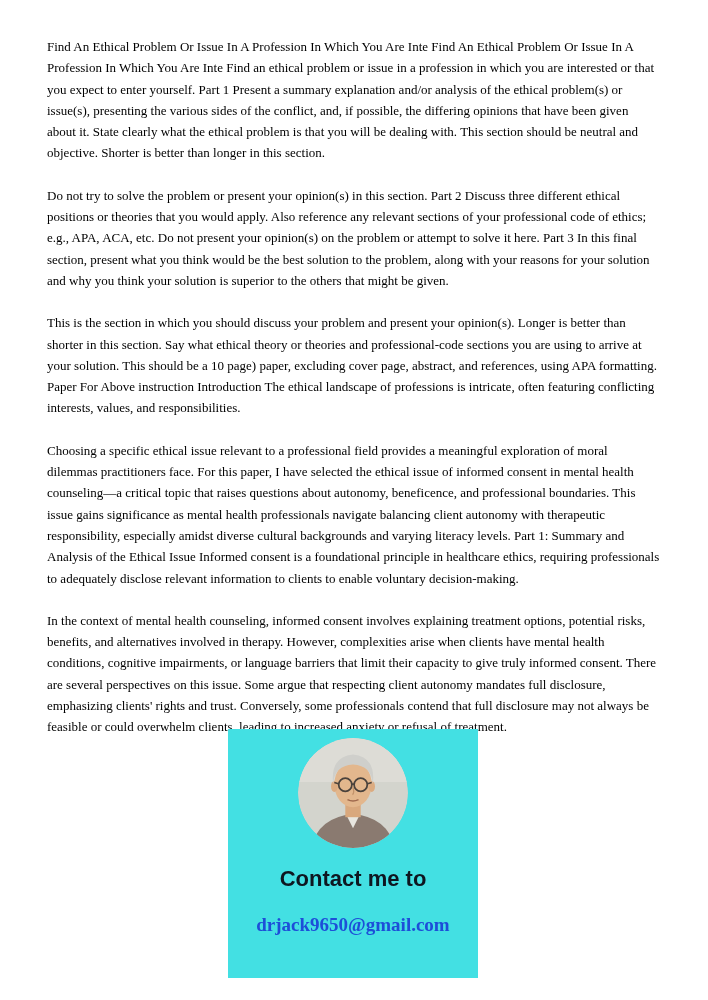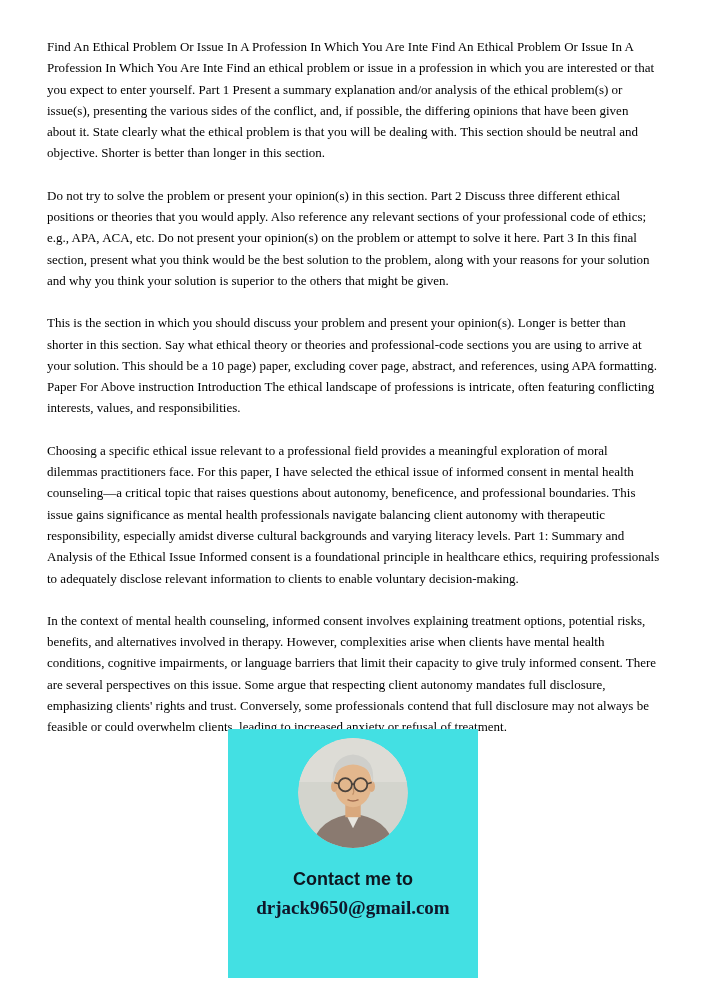--- a/index.html
+++ b/index.html
@@ -46,31 +46,31 @@
     height: 110px;
     border-radius: 50%;
     overflow: hidden;
     flex: 0 0 auto;
   }
   .avatar svg { display: block; width: 110px; height: 110px; }
   .contact-heading {
     margin-top: 16px;
     font-family: "Liberation Sans", sans-serif;
     font-weight: 700;
-    font-size: 18px;
+    font-size: 22px;
     line-height: 30px;
     color: #0e1620;
     text-align: center;
   }
   .contact-email {
-    margin-top: 3px;
+    margin-top: 20px;
     font-family: "Liberation Serif", serif;
     font-weight: 700;
     font-size: 19px;
-    color: #0f172a;
+    color: #1d4ed8;
     text-align: center;
   }
 </style>
 </head>
 <body>
 
 <div class="page">
 
   <div class="content">
     <p>Find An Ethical Problem Or Issue In A Profession In Which You Are Inte Find An Ethical Problem Or Issue In A Profession In Which You Are Inte Find an ethical problem or issue in a profession in which you are interested or that you expect to enter yourself. Part 1 Present a summary explanation and/or analysis of the ethical problem(s) or issue(s), presenting the various sides of the conflict, and, if possible, the differing opinions that have been given about it. State clearly what the ethical problem is that you will be dealing with. This section should be neutral and objective. Shorter is better than longer in this section.</p>

